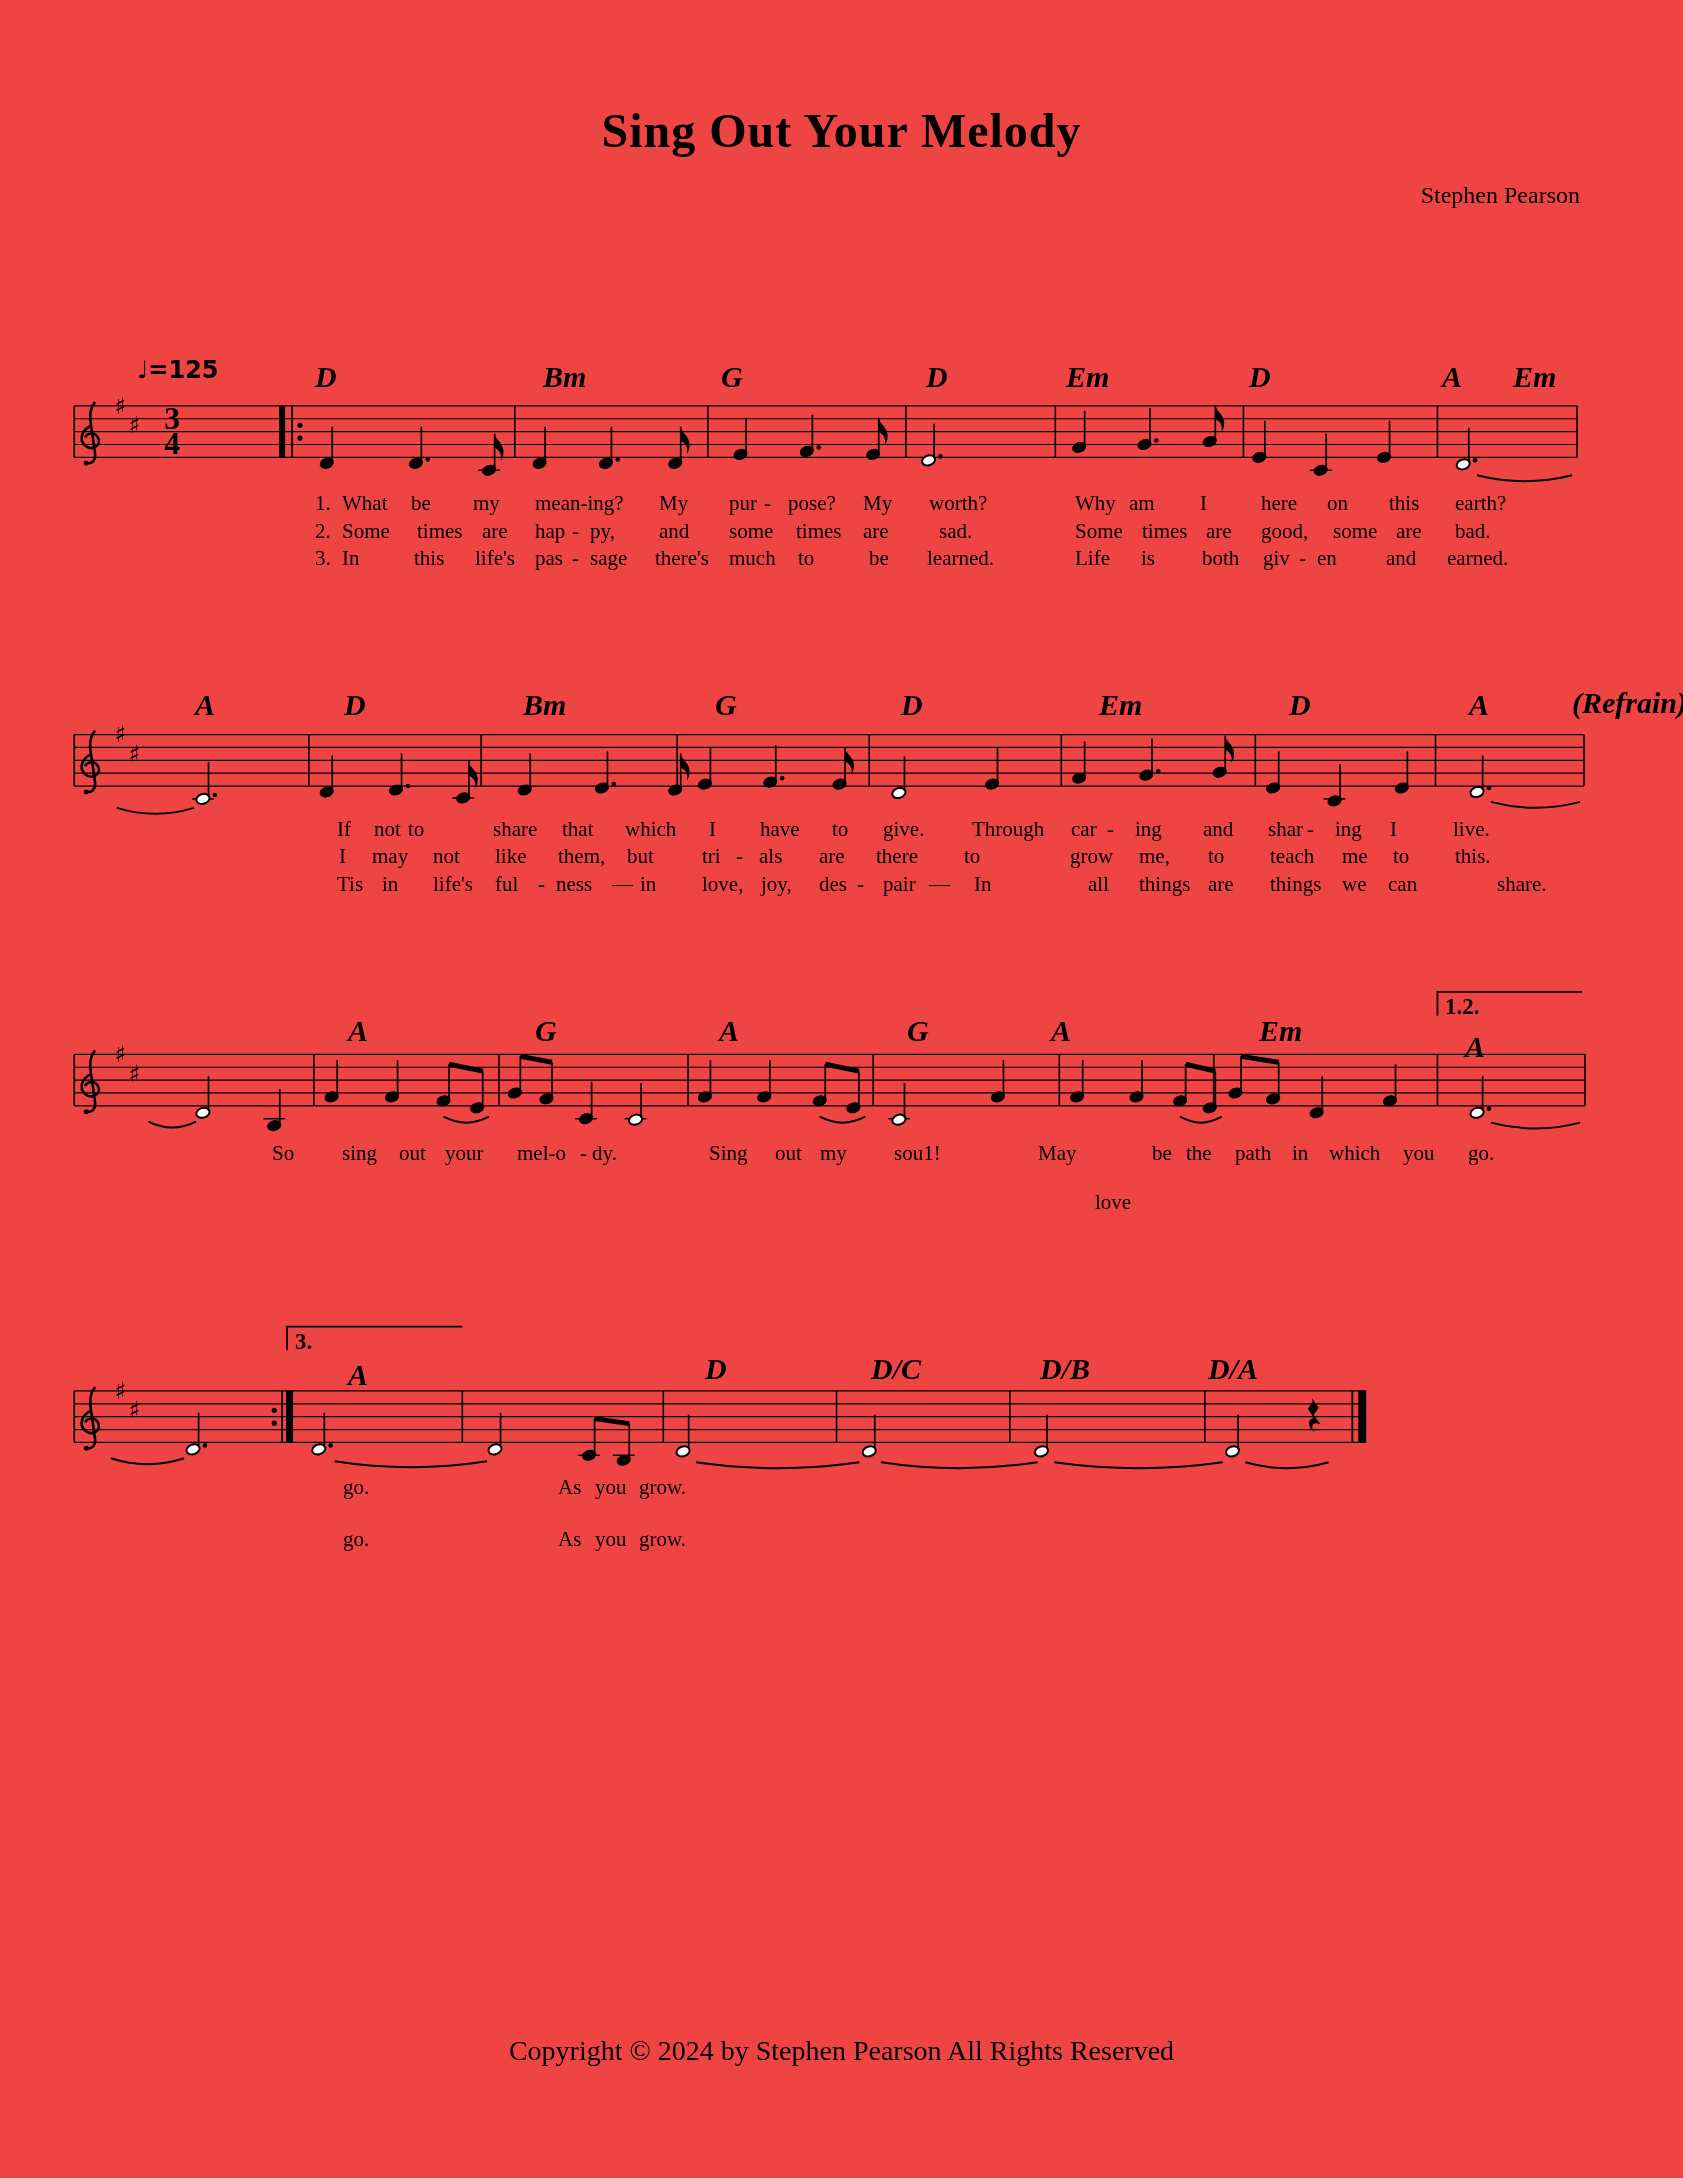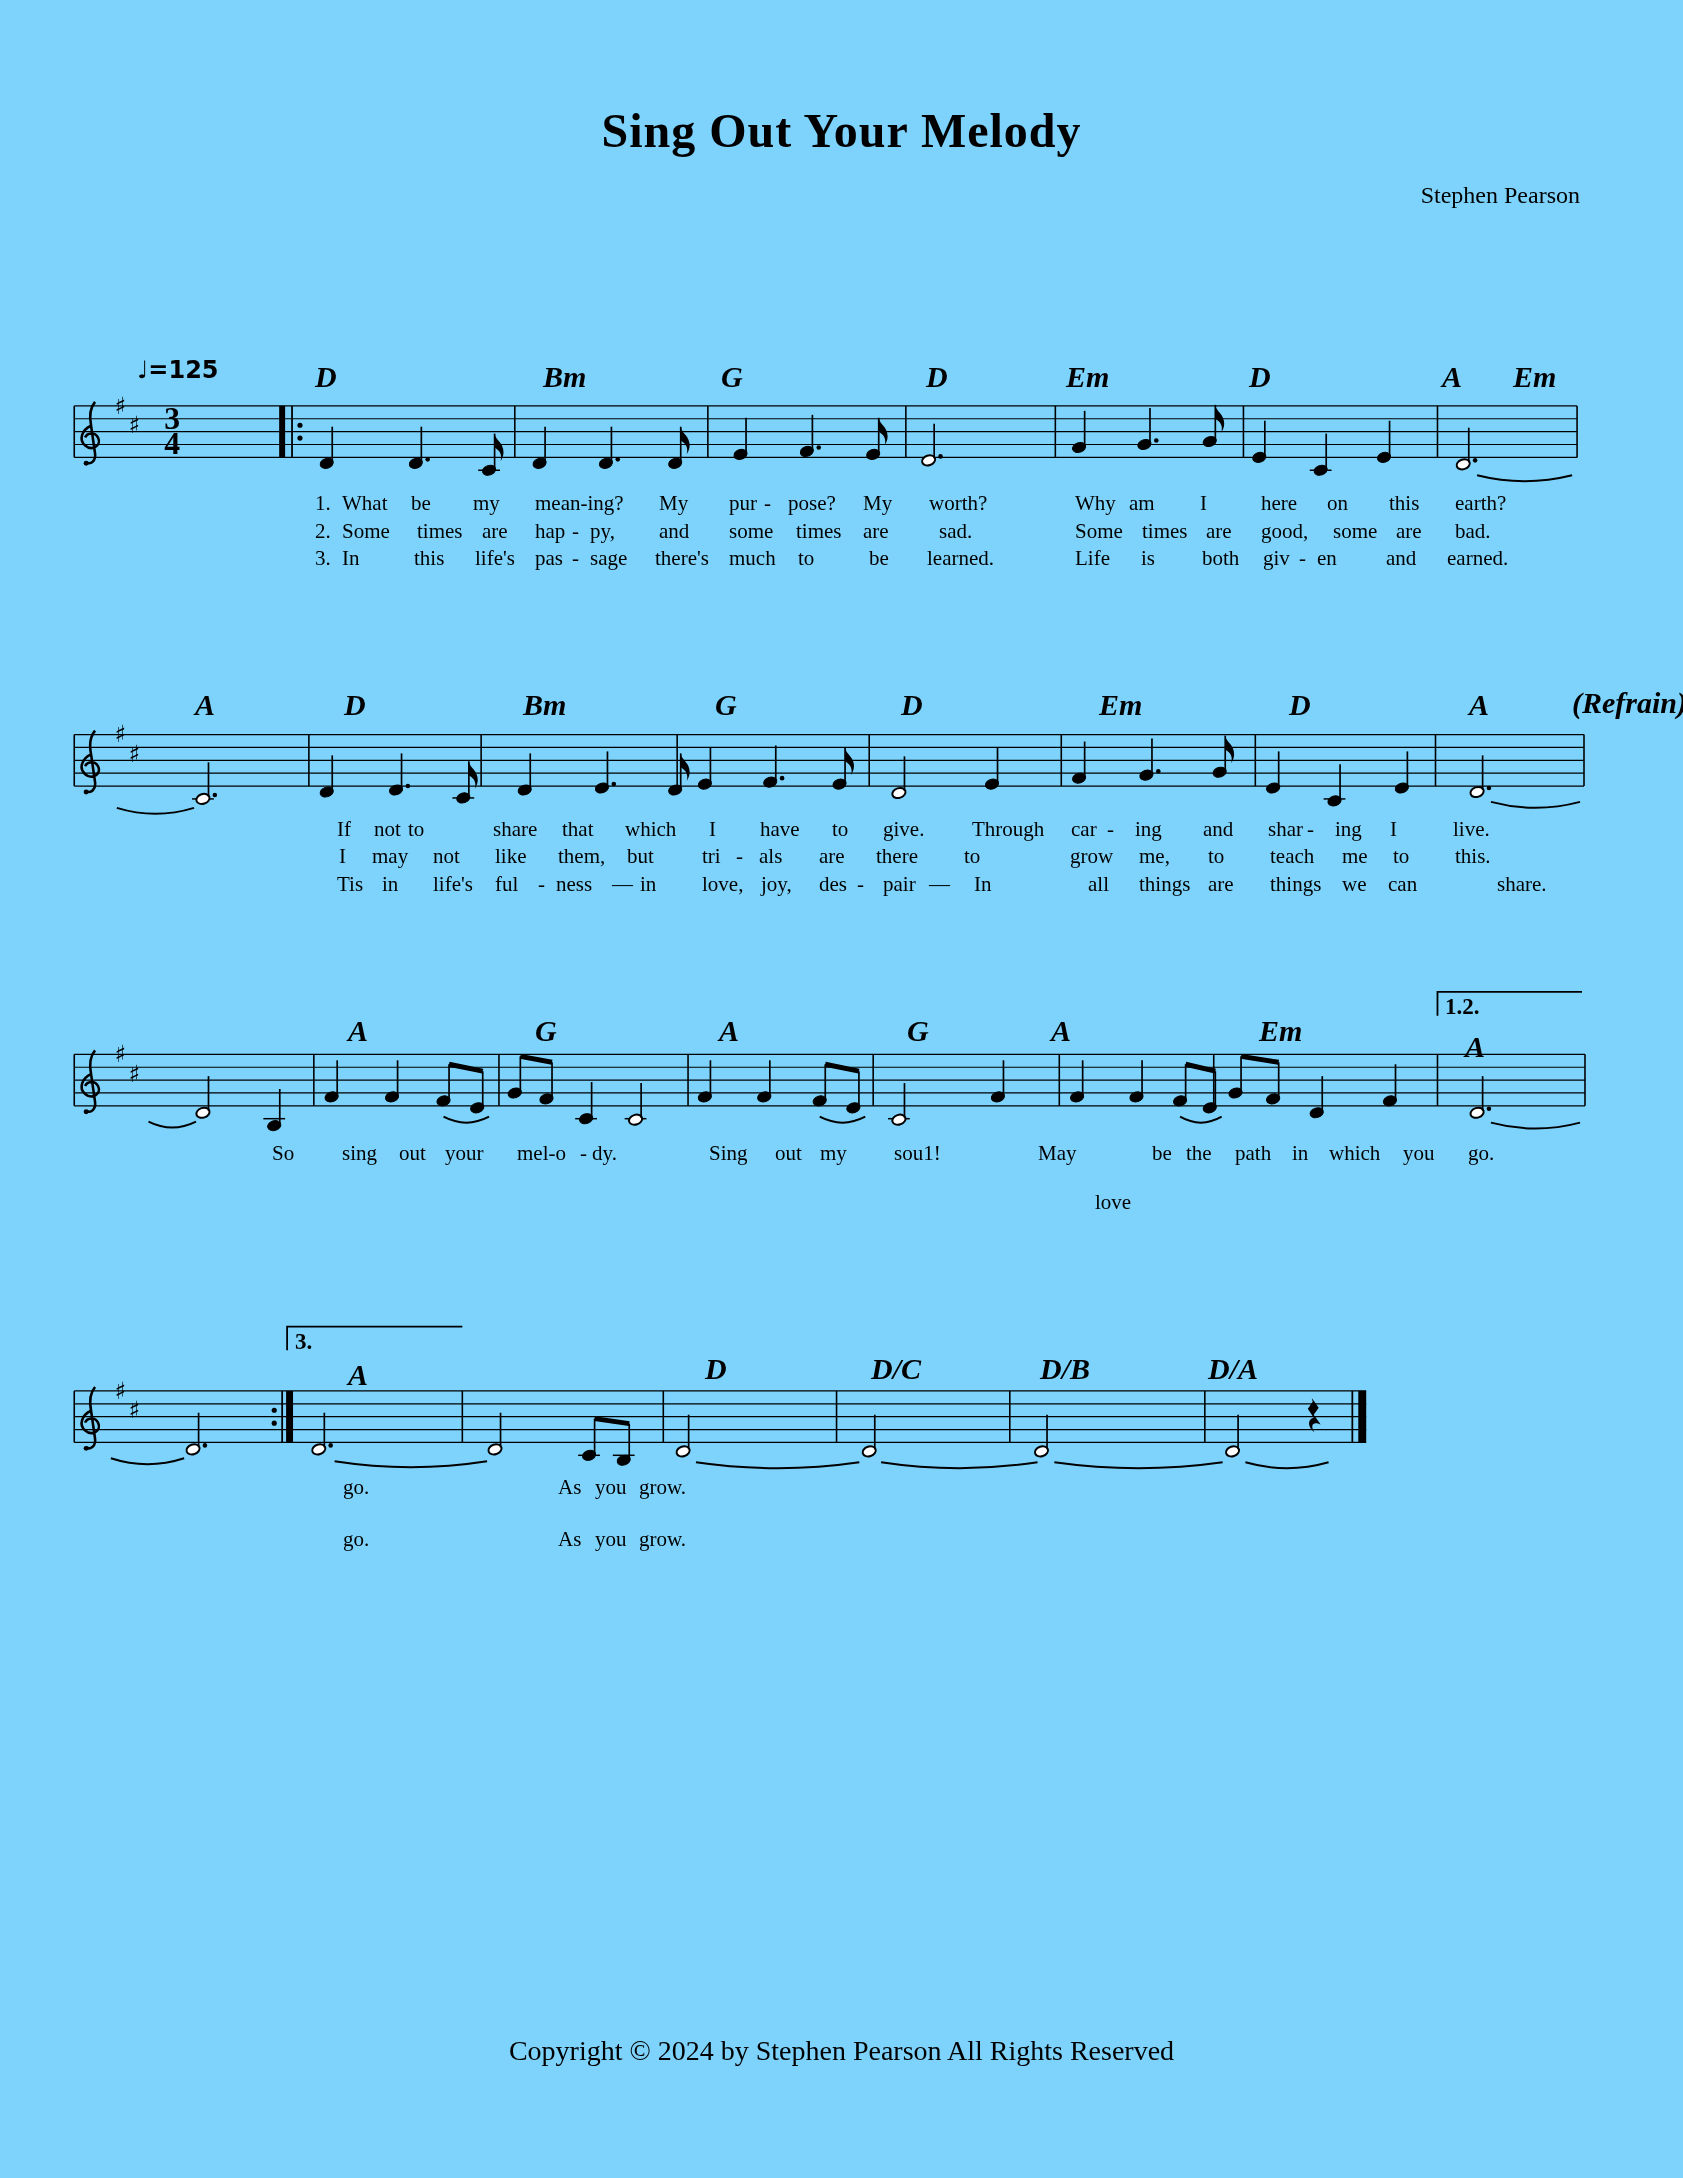--- a/index.html
+++ b/index.html
@@ -1,16 +1,16 @@
 <!DOCTYPE html>
 <html><head>
 <meta charset="utf-8">
 <style>
   html,body{margin:0;padding:0;background:#888;}
-  .page{position:relative;width:1683px;height:2178px;background:#7dd3fc;overflow:hidden;
+  .page{position:relative;width:1683px;height:2178px;background:#ef4444;overflow:hidden;
         font-family:"Liberation Serif",serif;color:#000;}
   .title{position:absolute;left:0;right:0;top:103px;text-align:center;
          font-size:48px;font-weight:bold;letter-spacing:1px;}
   .composer{position:absolute;right:103px;top:182px;font-size:24px;}
   .tempo{position:absolute;left:137px;top:356px;font-size:24px;font-weight:bold;
          font-family:"DejaVu Sans",sans-serif;}
   .chord{position:absolute;font-size:30px;font-weight:bold;font-style:italic;white-space:nowrap;}
   .refrain{position:absolute;font-size:30px;font-weight:bold;font-style:italic;white-space:nowrap;}
   .volta{position:absolute;font-size:23px;font-weight:bold;white-space:nowrap;}
   .lyric{position:absolute;font-size:21px;white-space:nowrap;}

